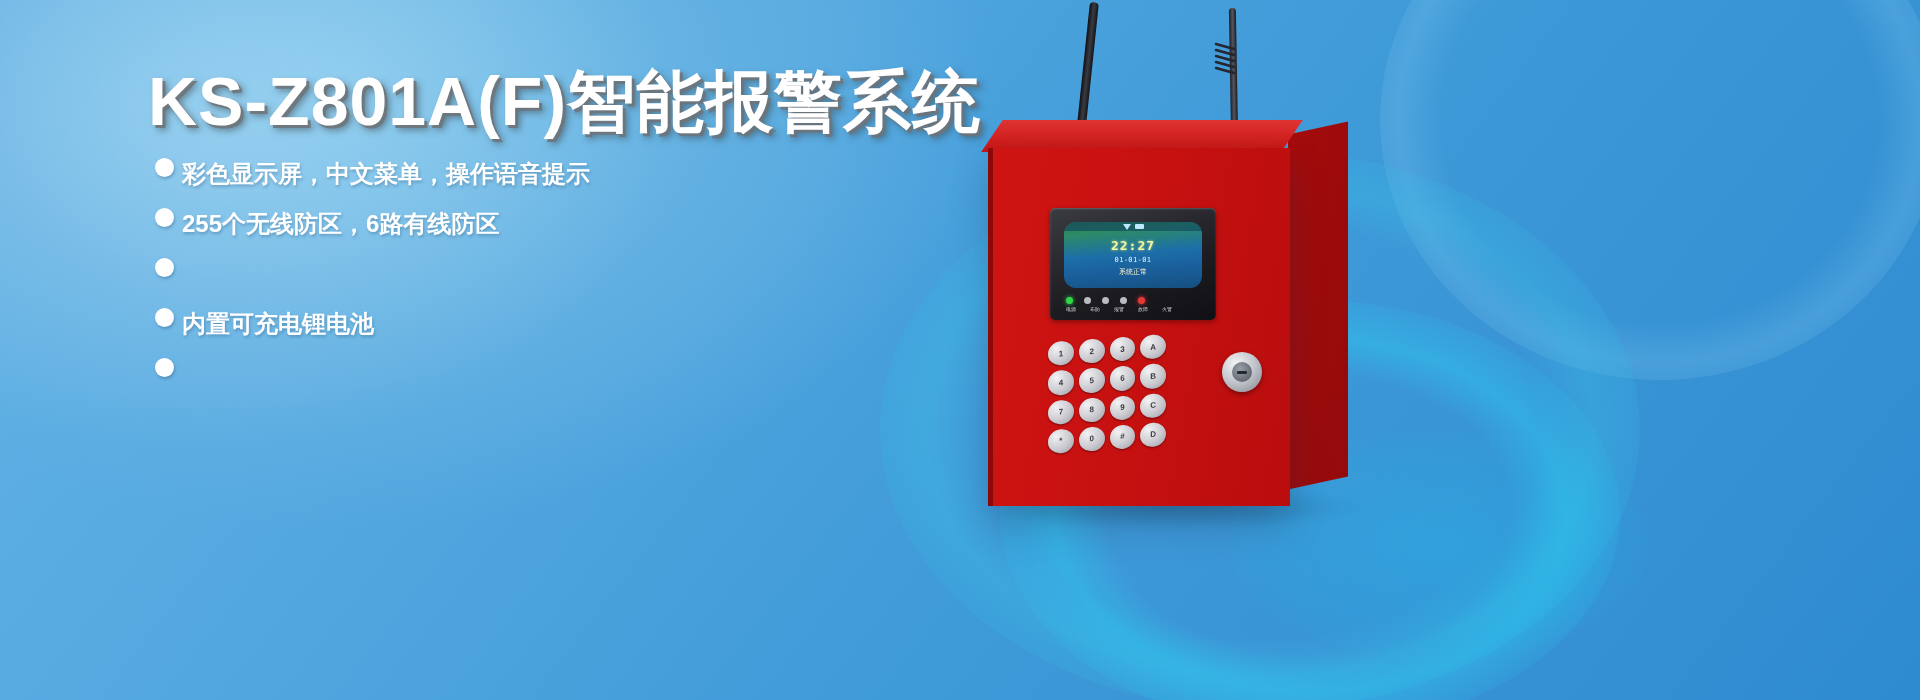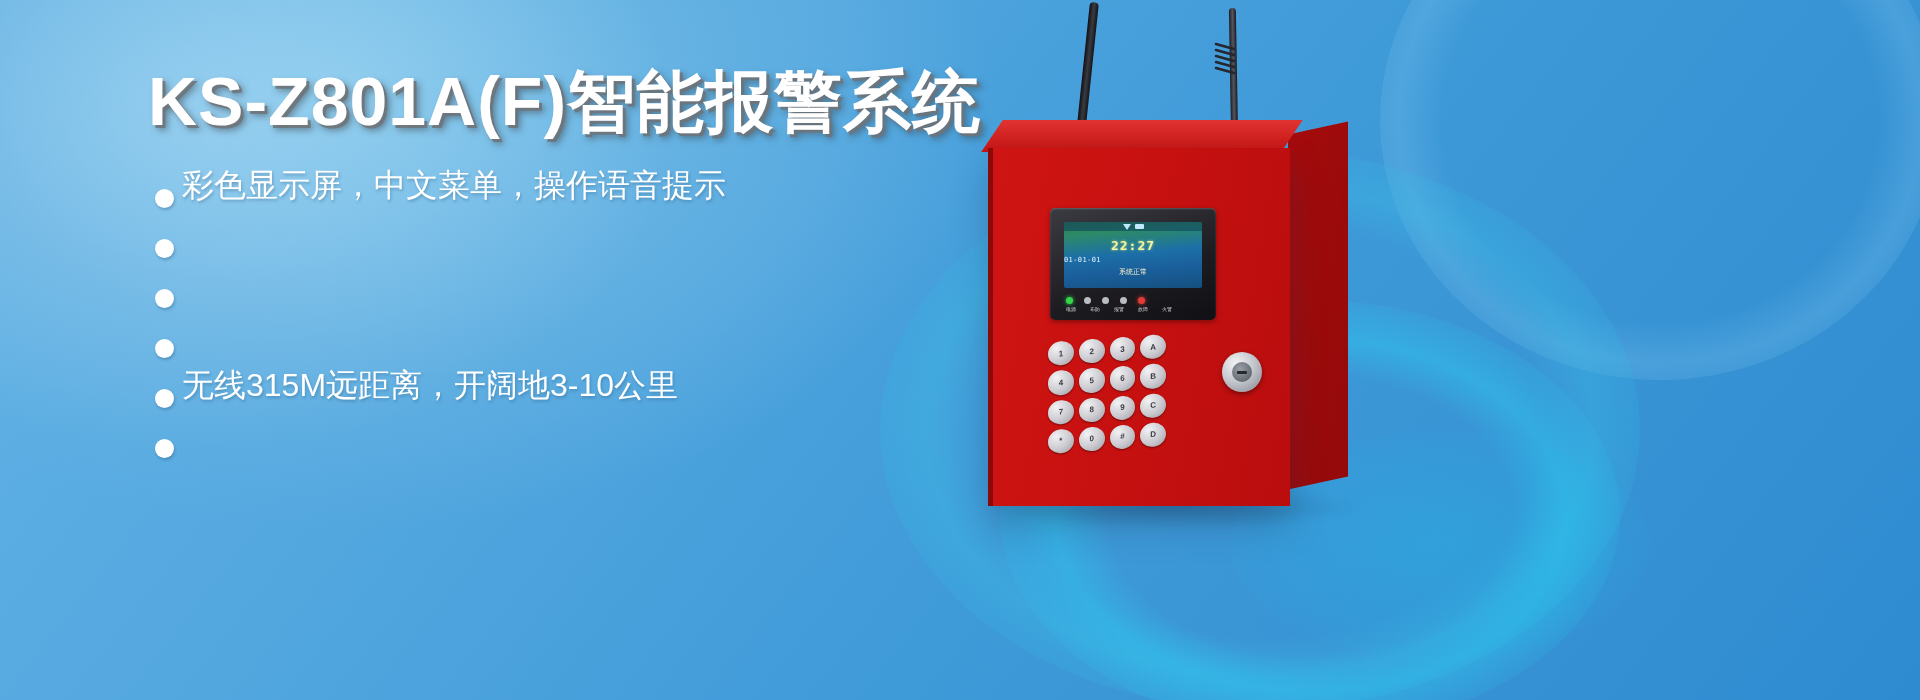--- a/index.html
+++ b/index.html
@@ -62,25 +62,25 @@
       3px 3px 0 rgba(110,115,120,0.85),
       5px 5px 7px rgba(60,65,70,0.55);
   }
   #feature-list {
     position: absolute;
     left: 155px; top: 158px;
     list-style: none;
   }
   #feature-list li {
     display: flex;
-    align-items: flex-end;
+    align-items: flex-start;
     height: 50px;
     color: #ffffff;
-    font-size: 32px;
-    font-weight: 400;
+    font-size: 24px;
+    font-weight: 700;
     white-space: nowrap;
     text-shadow: 1px 2px 3px rgba(40,80,115,0.35);
   }
   #feature-list li .bullet {
     flex: 0 0 auto;
     width: 19px; height: 19px;
     border-radius: 50%;
     background: #ffffff;
     margin-right: 8px;
     box-shadow: 1px 2px 3px rgba(40,80,115,0.35);
@@ -149,21 +149,21 @@
     width: 166px; height: 112px;
     background: linear-gradient(160deg,#3b3b42,#1c1c21 60%,#101014);
     border-radius: 5px;
     box-shadow: inset 0 1px 2px rgba(255,255,255,0.22), 0 2px 5px rgba(0,0,0,0.35);
   }
   #lcd-screen {
     position: absolute;
     left: 14px; top: 14px;
     width: 138px; height: 66px;
     background: linear-gradient(175deg,#2f7d4f 0%,#2d8a68 18%,#1c6fa8 48%,#1a5f9c 70%,#15507f 100%);
-    border-radius: 2px;
+    border-radius: 12px;
     overflow: hidden;
   }
   .lcd-statusbar {
     position: absolute; left: 0; top: 0; width: 100%; height: 9px;
     background: rgba(12,60,95,0.55);
     display: flex; align-items: center; justify-content: center; gap: 4px;
   }
   .lcd-statusbar .sigicon {
     width: 0; height: 0;
     border-left: 4px solid transparent; border-right: 4px solid transparent;
@@ -177,21 +177,21 @@
     text-align: center;
     color: #f4f6a0;
     font-family: "DejaVu Sans Mono", monospace;
     font-size: 13px;
     font-weight: 700;
     letter-spacing: 1px;
     text-shadow: 0 0 3px rgba(255,255,150,0.7);
   }
   #lcd-date {
     position: absolute; left: 0; right: 0; top: 34px;
-    text-align: left;
+    text-align: center;
     color: #e8f5ff;
     font-family: "DejaVu Sans Mono", monospace;
     font-size: 7px;
     letter-spacing: 0.4px;
   }
   #lcd-status {
     position: absolute; left: 0; right: 0; top: 45px;
     text-align: center;
     color: #fff3c9;
     font-size: 7px;
@@ -269,30 +269,28 @@
 
     <div id="page-title">KS-Z801A(F)智能报警系统</div>
 
     <ul id="feature-list">
       <li>
         <span class="bullet"></span>
         <span class="txt">彩色显示屏，中文菜单，操作语音提示</span>
       </li>
       <li>
         <span class="bullet"></span>
-      </li>
-      <li>
-        <span class="bullet"></span>
-      </li>
-      <li>
-        <span class="bullet"></span>
-      </li>
-      <li>
-        <span class="bullet"></span>
-        <span class="txt">无线315M远距离，开阔地3-10公里</span>
+        <span class="txt">255个无线防区，6路有线防区</span>
+      </li>
+      <li>
+        <span class="bullet"></span>
+      </li>
+      <li>
+        <span class="bullet"></span>
+        <span class="txt">内置可充电锂电池</span>
       </li>
       <li>
         <span class="bullet"></span>
       </li>
     </ul>
   </div>
 
   <div id="device">
 
     <div class="ant" id="antenna-left"></div>

